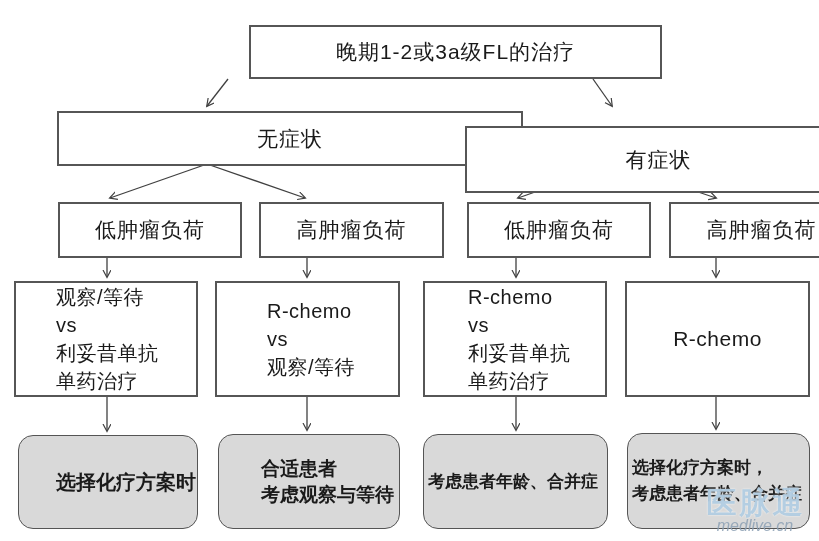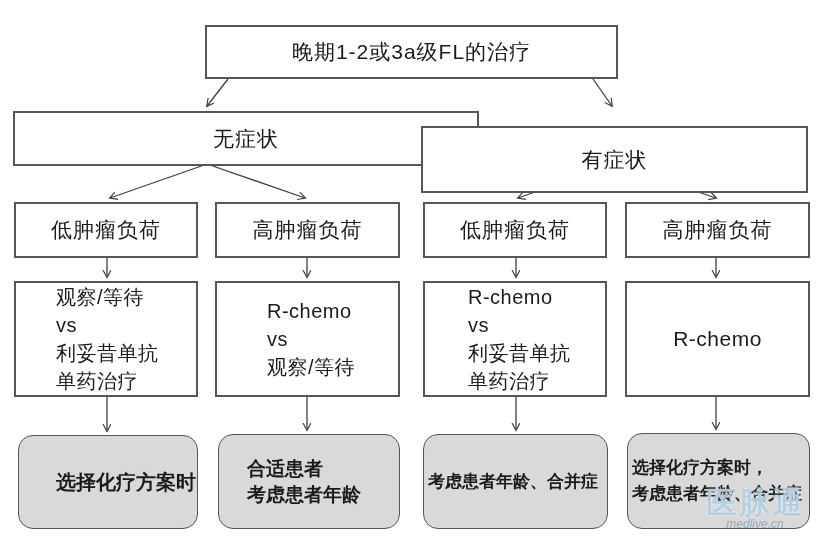--- a/index.html
+++ b/index.html
@@ -20,20 +20,21 @@
   }
   .node {
     position: absolute;
     box-sizing: border-box;
     background: #ffffff;
     border: 2px solid #565656;
     display: flex;
     align-items: center;
     justify-content: center;
     text-align: center;
+    margin-left: 44px;
   }
   .node .lbl { font-size: 21px; letter-spacing: 1px; }
   .txnode {
     position: absolute;
     box-sizing: border-box;
     background: #ffffff;
     border: 2px solid #565656;
     display: flex;
     flex-direction: column;
     justify-content: center;
@@ -67,21 +68,21 @@
     display: block;
     font-size: 30px;
     font-weight: bold;
     letter-spacing: 3px;
     color: rgba(168, 199, 222, 0.85);
     text-shadow: 0 0 2px rgba(255,255,255,0.9);
     line-height: 32px;
   }
   .wm-domain {
     display: block;
-    font-size: 12px;
+    font-size: 16px;
     font-style: italic;
     color: rgba(140, 160, 180, 0.85);
     margin-top: -2px;
     padding-right: 2px;
   }
 </style>
 </head>
 <body>
 
 <div class="canvas">
@@ -151,23 +152,23 @@
     <div>利妥昔单抗</div>
     <div>单药治疗</div>
   </div>
   <div class="txnode centered" style="left:625px; top:281px; width:185px; height:116px;">
     <div>R-chemo</div>
   </div>
 
   <div class="outnode" style="left:18px; top:435px; width:180px; height:94px; padding-left:37px; font-size:20px;">
     <div>选择化疗方案时</div>
   </div>
-  <div class="outnode" style="left:218px; top:434px; width:182px; height:95px; padding-left:28px; font-size:19px;">
+  <div class="outnode" style="left:218px; top:434px; width:182px; height:95px; padding-left:42px; font-size:19px;">
     <div>合适患者</div>
-    <div>考虑患者年龄</div>
+    <div>考虑观察与等待</div>
   </div>
   <div class="outnode" style="left:423px; top:434px; width:185px; height:95px; padding-left:4px; font-size:17px;">
     <div>考虑患者年龄、合并症</div>
   </div>
   <div class="outnode" style="left:627px; top:433px; width:183px; height:96px; padding-left:4px; font-size:17px;font-family:Liberation Serif, serif;">
     <div>选择化疗方案时，</div>
     <div>考虑患者年龄、合并症</div>
   </div>
 
   <div class="watermark">

